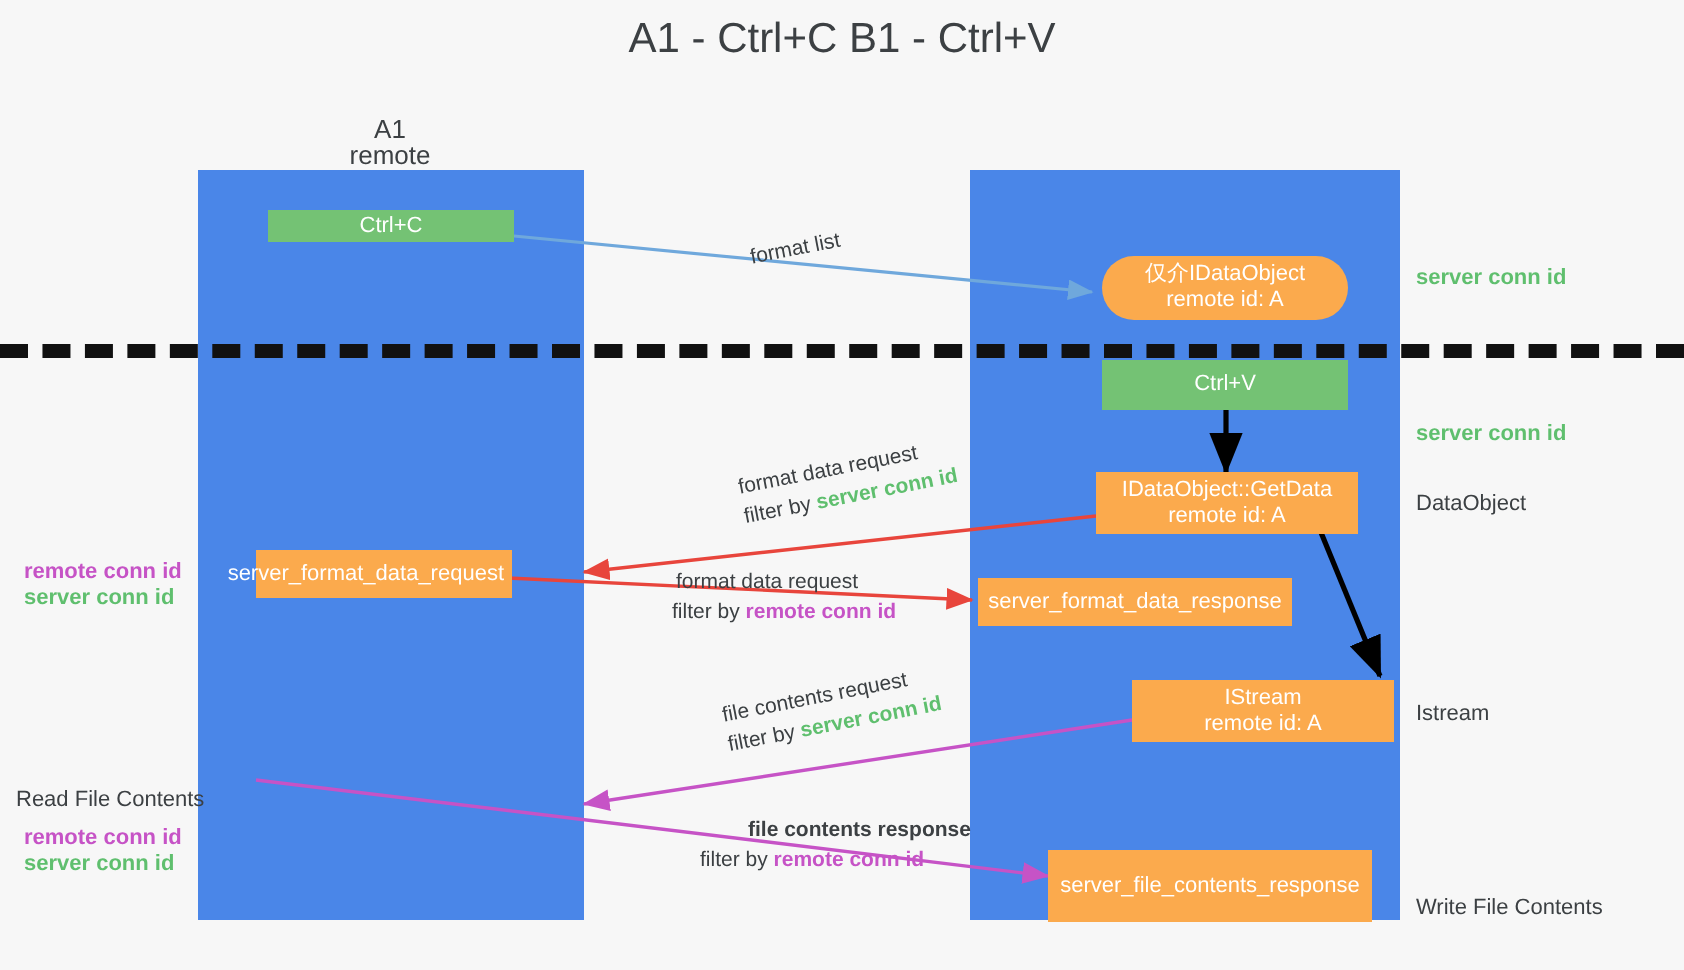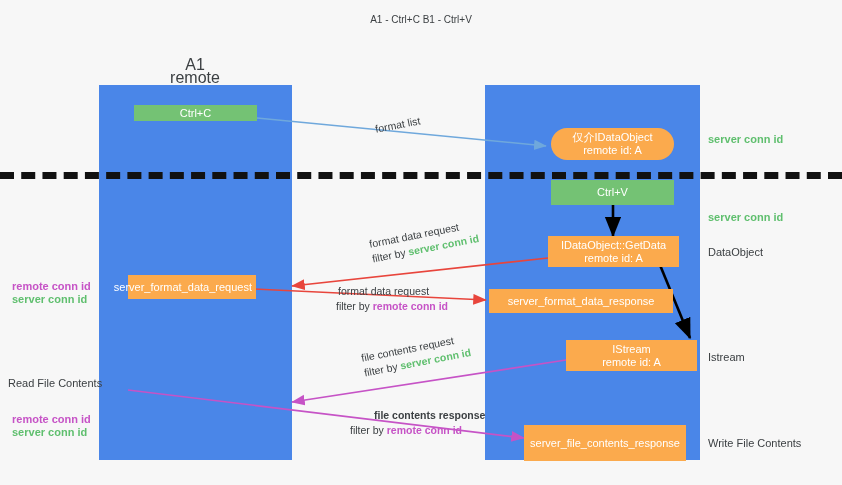--- a/index.html
+++ b/index.html
@@ -6,24 +6,24 @@
   body{
     width:842px;height:485px;position:relative;overflow:hidden;
     background:#f7f7f7;
     font-family:"Liberation Sans","DejaVu Sans",sans-serif;
     color:#3c4043;
   }
   #stage{position:absolute;inset:0;}
   svg.layer{position:absolute;left:0;top:0;width:842px;height:485px;overflow:visible;}
   #arrows{z-index:2;pointer-events:none;}
   .lane{position:absolute;background:#4a86e8;z-index:1;}
-  .lane-head{position:absolute;text-align:center;font-size:16px;line-height:13px;color:#3c4043;z-index:3;}
+  .lane-head{position:absolute;text-align:center;font-size:13px;line-height:13px;color:#3c4043;z-index:3;}
   .lane-head .l1{display:block;}
   .lane-head .l2{display:block;}
-  .title{position:absolute;left:0;right:0;top:10px;text-align:center;font-size:10px;line-height:20px;color:#3c4043;z-index:3;}
+  .title{position:absolute;left:0;right:0;top:10px;text-align:center;font-size:21px;line-height:20px;color:#3c4043;z-index:3;}
   .node{position:absolute;z-index:4;display:flex;align-items:center;justify-content:center;
         text-align:center;color:#ffffff;font-size:11px;line-height:13px;box-sizing:border-box;}
   .node.green{background:#6aa84f;background:#74c274;}
   .node.orange{background:#fbaa4d;}
   .node .inner{padding:0 4px;}
   .node .sub{display:block;}
   .edgelabel{position:absolute;z-index:5;font-size:10.5px;line-height:15px;color:#3c4043;white-space:nowrap;}
   .edgelabel .ln{display:block;}
   .rot-up{transform:rotate(-11deg);transform-origin:left top;}
   .side{position:absolute;z-index:5;font-size:11px;line-height:14px;white-space:nowrap;}
@@ -100,21 +100,21 @@
     <div class="inner">
       <span>IDataObject::GetData</span>
       <span class="sub">remote id: A</span>
     </div>
   </div>
 
   <div class="node orange" style="left:128px;top:275px;width:128px;height:24px;justify-content:flex-end;">
     <span class="inner">server_format_data_request</span>
   </div>
 
-  <div class="node orange" style="left:489px;top:289px;width:184px;height:24px;">
+  <div class="node orange" style="left:489px;top:289px;width:157px;height:24px;">
     <span class="inner">server_format_data_response</span>
   </div>
 
   <div class="node orange" style="left:566px;top:340px;width:131px;height:31px;">
     <div class="inner">
       <span>IStream</span>
       <span class="sub">remote id: A</span>
     </div>
   </div>
 
@@ -154,21 +154,21 @@
       <span class="plain-t">filter by </span><span class="magenta-t">remote conn id</span>
     </span>
   </div>
 
   <div class="dash" style="top:172px;"></div>
 
   <div class="side green-t" style="left:708px;top:132px;">server conn id</div>
   <div class="side green-t" style="left:708px;top:210px;">server conn id</div>
   <div class="side plain-t" style="left:708px;top:245px;">DataObject</div>
   <div class="side plain-t" style="left:708px;top:350px;">Istream</div>
-  <div class="side plain-t" style="left:708px;top:436px;">Write File Contents</div>
+  <div class="side plain-t" style="left:708px;top:447px;">Write File Contents</div>
 
   <div class="side magenta-t" style="left:12px;top:279px;">remote conn id</div>
   <div class="side green-t" style="left:12px;top:292px;">server conn id</div>
-  <div class="side plain-t" style="left:8px;top:376px;">Read File Contents</div>
+  <div class="side plain-t" style="left:8px;top:393px;">Read File Contents</div>
   <div class="side magenta-t" style="left:12px;top:412px;">remote conn id</div>
   <div class="side green-t" style="left:12px;top:425px;">server conn id</div>
 
 </div>
 
 </body></html>

